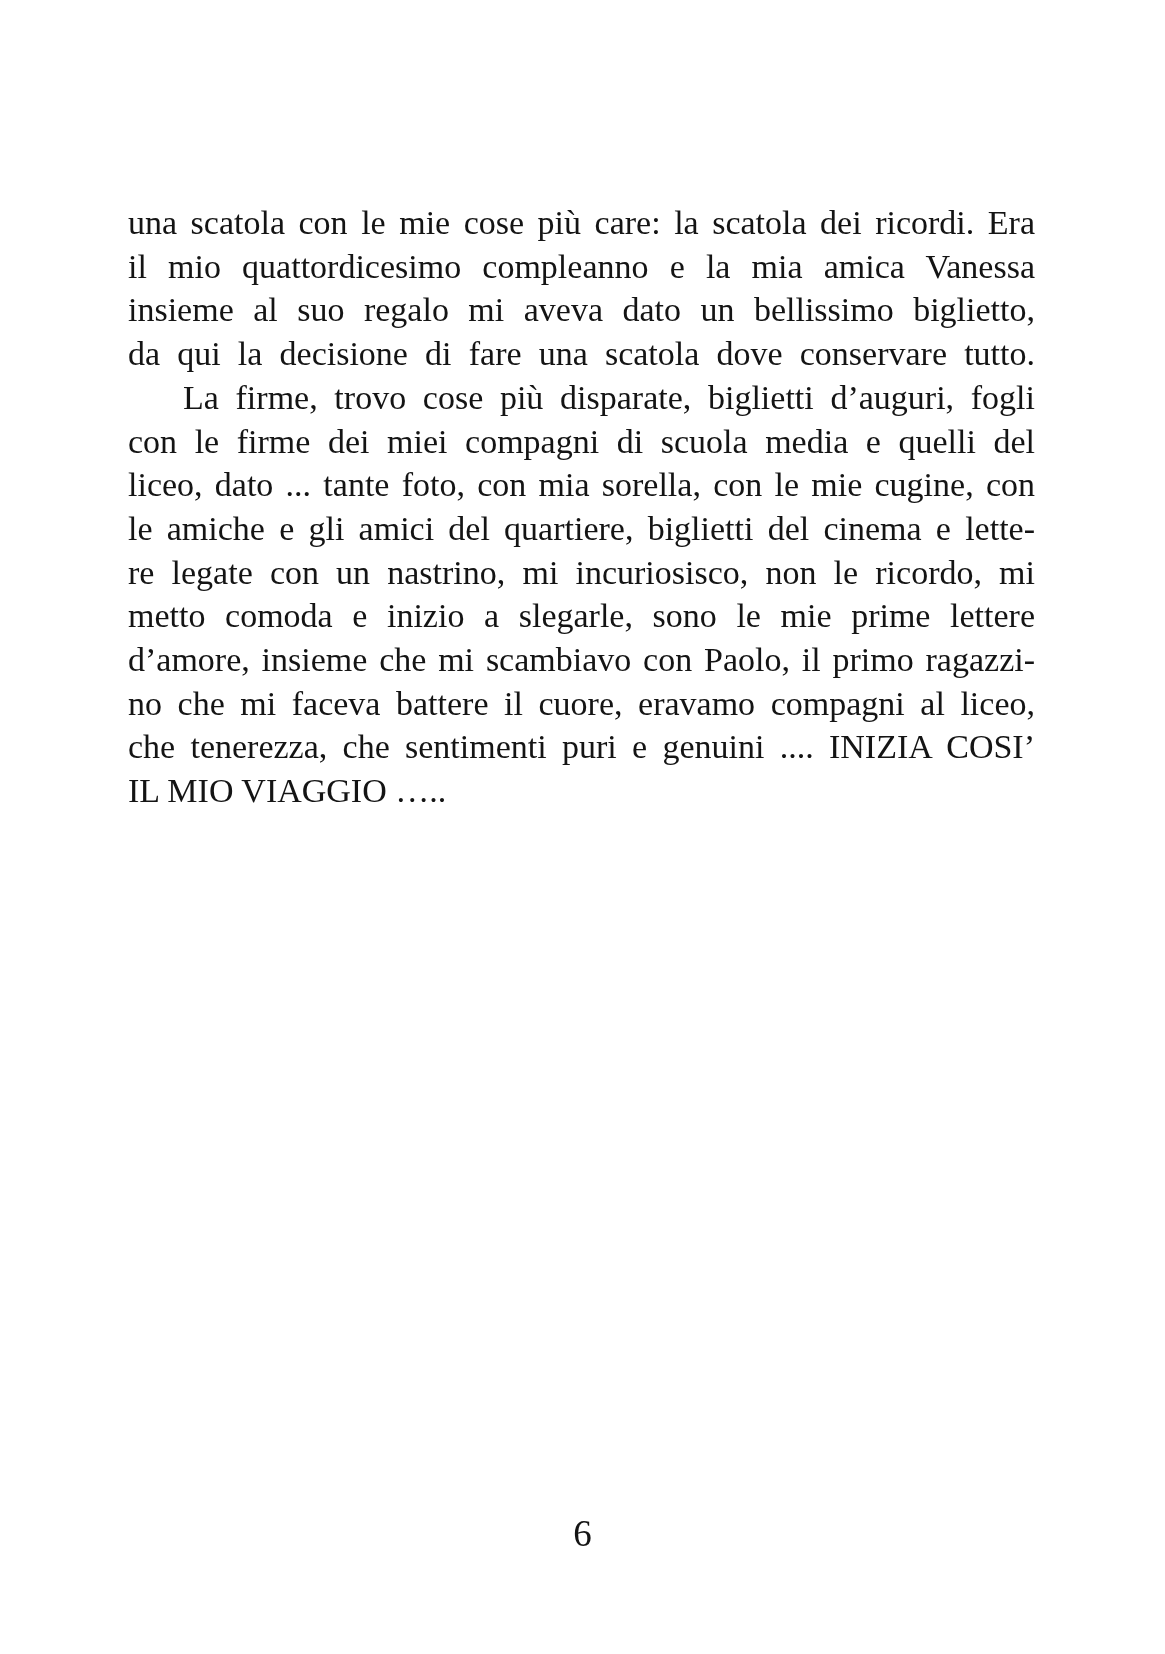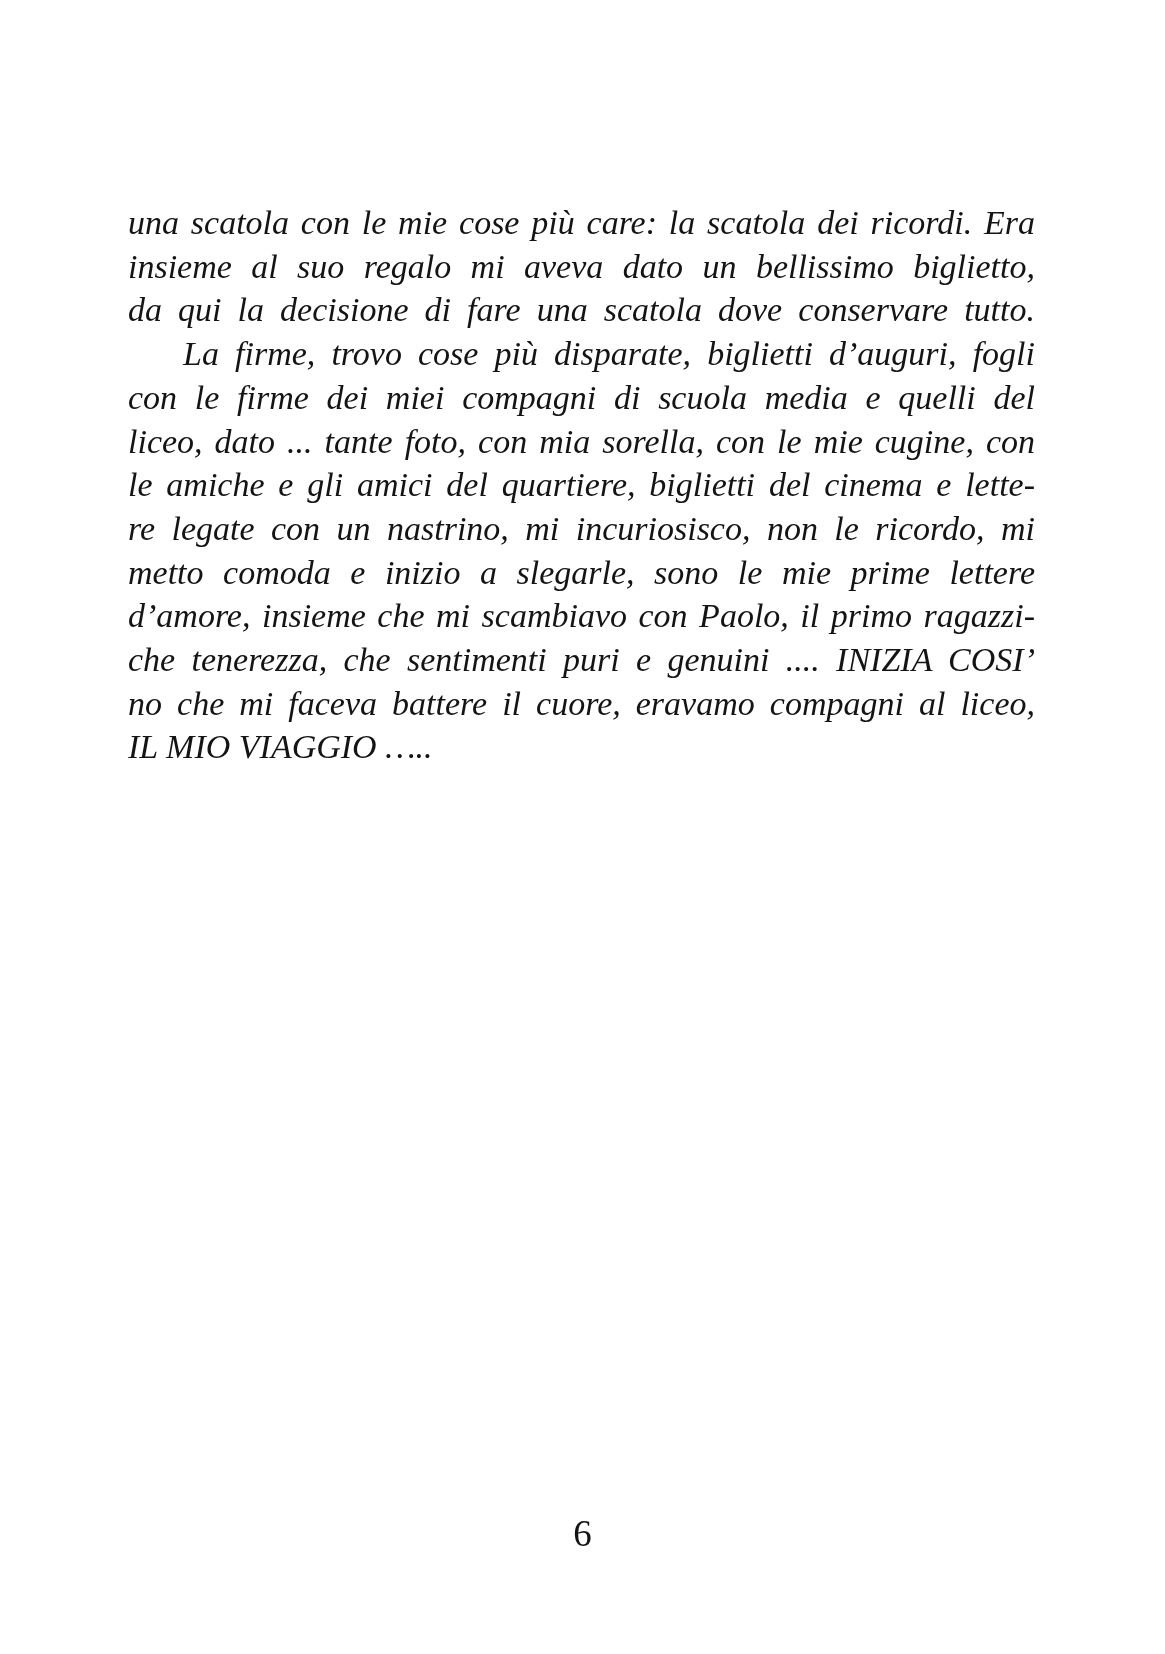--- a/index.html
+++ b/index.html
@@ -21,21 +21,20 @@
     left: 128px;
     top: 201px;
     width: 907px;
     font-size: 34px;
     line-height: 43.7px;
     letter-spacing: 0;
   }
   .para {
     margin: 0;
     padding: 0;
-    font-style: italic;
   }
   .line {
     text-align: justify;
     text-align-last: justify;
     white-space: normal;
   }
   .line.last {
     text-align: right;
     text-align-last: left;
   }
@@ -55,34 +54,35 @@
 </style>
 </head>
 <body>
 
 <div class="page">
 
   <div class="text-block">
 
     <div class="para">
       <div class="line">una scatola con le mie cose più care: la scatola dei ricordi. Era</div>
+      <div class="line">il mio quattordicesimo compleanno e la mia amica Vanessa</div>
       <div class="line">insieme al suo regalo mi aveva dato un bellissimo biglietto,</div>
       <div class="line">da qui la decisione di fare una scatola dove conservare tutto.</div>
     </div>
 
     <div class="para">
       <div class="line indent">La firme, trovo cose più disparate, biglietti d’auguri, fogli</div>
       <div class="line">con le firme dei miei compagni di scuola media e quelli del</div>
       <div class="line">liceo, dato ... tante foto, con mia sorella, con le mie cugine, con</div>
       <div class="line">le amiche e gli amici del quartiere, biglietti del cinema e lette-</div>
       <div class="line">re legate con un nastrino, mi incuriosisco, non le ricordo, mi</div>
       <div class="line">metto comoda e inizio a slegarle, sono le mie prime lettere</div>
       <div class="line">d’amore, insieme che mi scambiavo con Paolo, il primo ragazzi-</div>
+      <div class="line">no che mi faceva battere il cuore, eravamo compagni al liceo,</div>
       <div class="line">che tenerezza, che sentimenti puri e genuini .... INIZIA COSI’</div>
-      <div class="line">no che mi faceva battere il cuore, eravamo compagni al liceo,</div>
       <div class="line last">IL MIO VIAGGIO …..</div>
     </div>
 
   </div>
 
   <div class="page-number">6</div>
 
 </div>
 
 </body></html>

